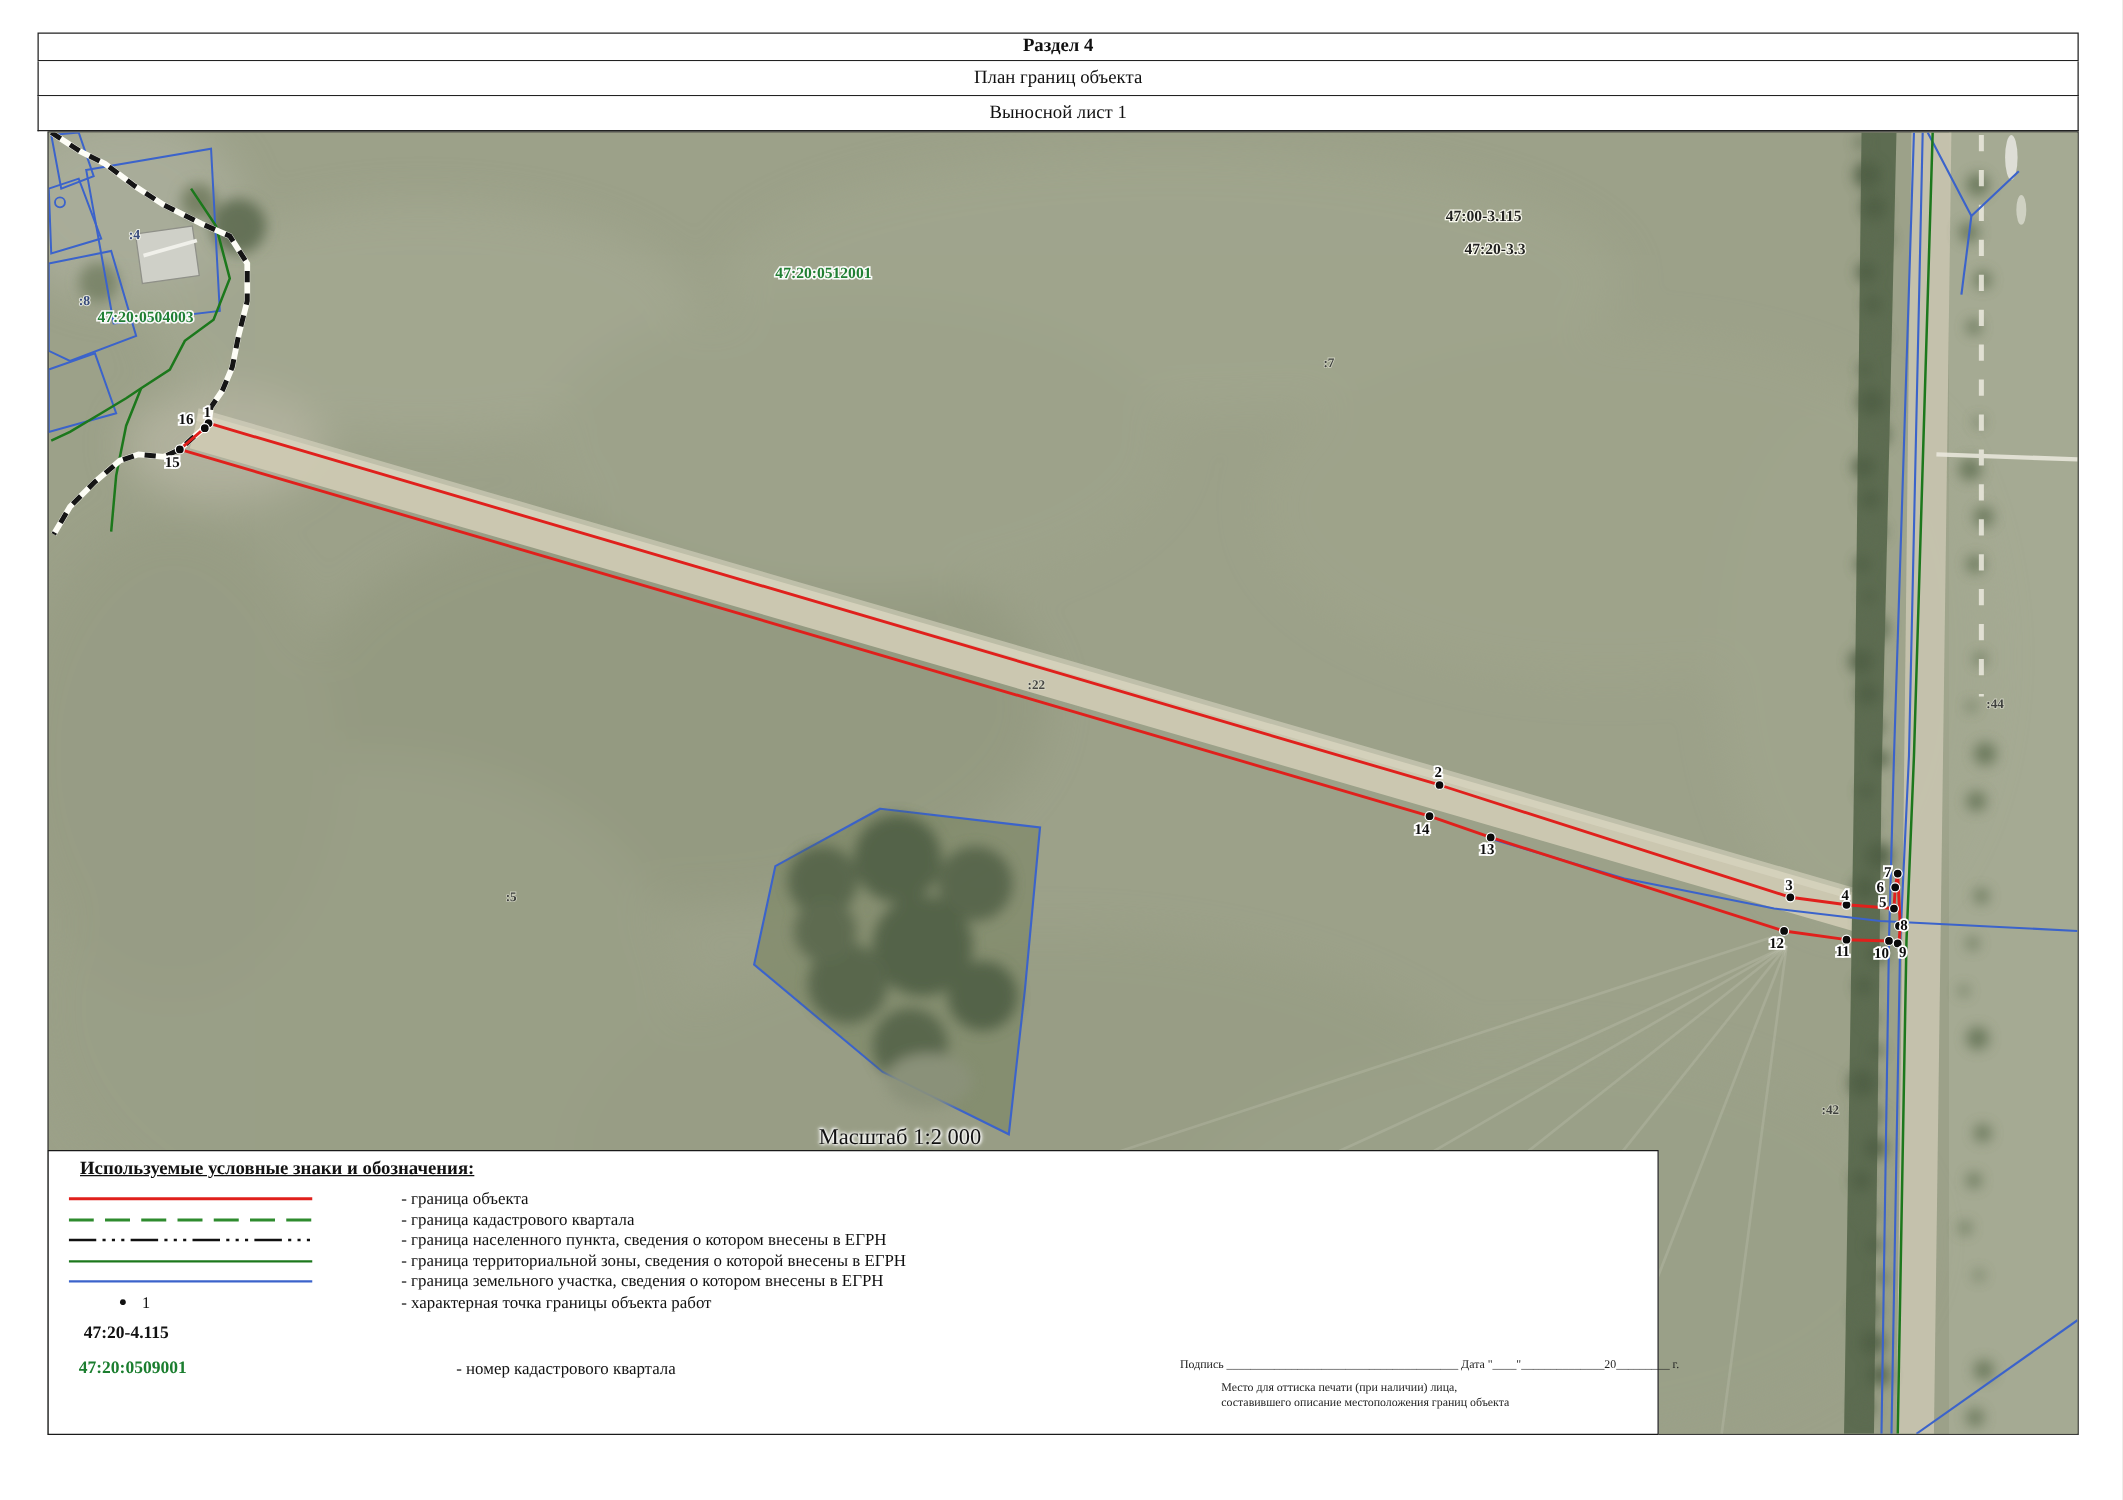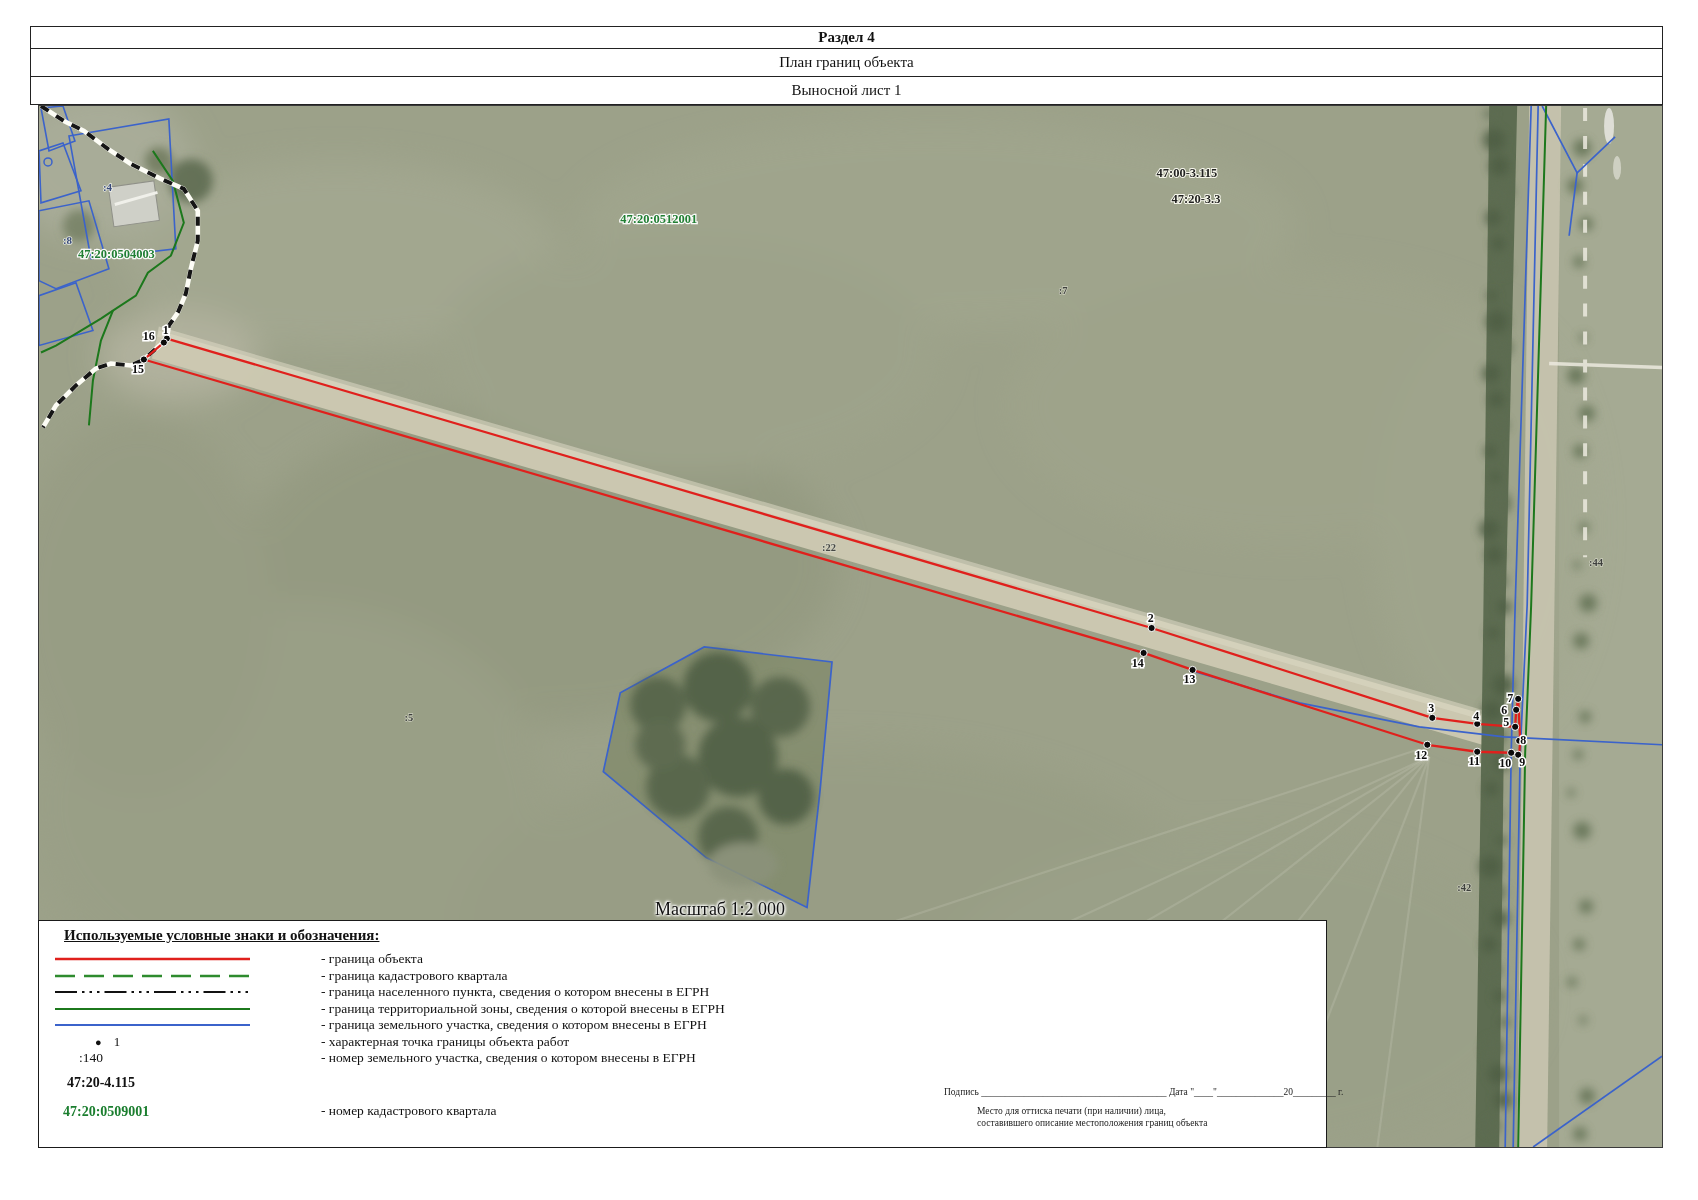--- a/index.html
+++ b/index.html
@@ -41,21 +41,21 @@
        font-size:18px;z-index:6;
        text-shadow:0 0 3px #fff,0 0 5px #fff,1px 1px 2px #fff,-1px -1px 2px #fff;}
   
   .legend{position:absolute;left:38px;top:920px;width:1289px;height:228px;
         box-sizing:border-box;background:#fff;border:1.6px solid #1a1a1a;z-index:5;}
   .lg-title{position:absolute;left:25px;top:6px;font-size:15px;font-weight:bold;
         text-decoration:underline;}
   .lg-rows{position:absolute;left:0;top:30px;width:900px;}
   .lg-row{display:flex;align-items:center;height:16.5px;}
   .lg-row.tall{height:33px;align-items:flex-start;}
-  .lg-row.last{height:20px;margin-top:2px;}
+  .lg-row.last{height:20px;margin-top:2px;gap:44px;}
   .lg-sample{box-sizing:border-box;width:282px;padding-left:16px;flex:0 0 282px;
         display:flex;align-items:center;height:100%;}
   .lg-sample svg{display:block;}
   .lg-label{font-size:13.5px;white-space:pre-line;line-height:14.5px;}
   .s-140{margin-left:24px;font-size:13.5px;}
   .s-bold{margin-left:12px;font-size:14px;font-weight:bold;}
   .s-green{margin-left:8px;font-size:14px;font-weight:bold;color:#1b7e2f;}
   .s-dot{margin-left:40px;font-size:11px;}
   .s-dot-num{margin-left:12px;font-size:13px;}
   .tall .lg-label{padding-top:2px;}
@@ -350,26 +350,20 @@
           </div>
           <div class="lg-label">- граница земельного участка, сведения о котором внесены в ЕГРН</div>
         </div>
         <div class="lg-row">
           <div class="lg-sample">
             <span class="s-dot">●</span>
             <span class="s-dot-num">1</span>
           </div>
           <div class="lg-label">- характерная точка границы объекта работ</div>
         </div>
-        <div class="lg-row">
-          <div class="lg-sample">
-            <span class="s-140">:140</span>
-          </div>
-          <div class="lg-label">- номер земельного участка, сведения о котором внесены в ЕГРН</div>
-        </div>
         <div class="lg-row tall">
           <div class="lg-sample">
             <span class="s-bold">47:20-4.115</span>
           </div>
         </div>
         <div class="lg-row last">
           <div class="lg-sample">
             <span class="s-green">47:20:0509001</span>
           </div>
           <div class="lg-label">- номер кадастрового квартала</div>

